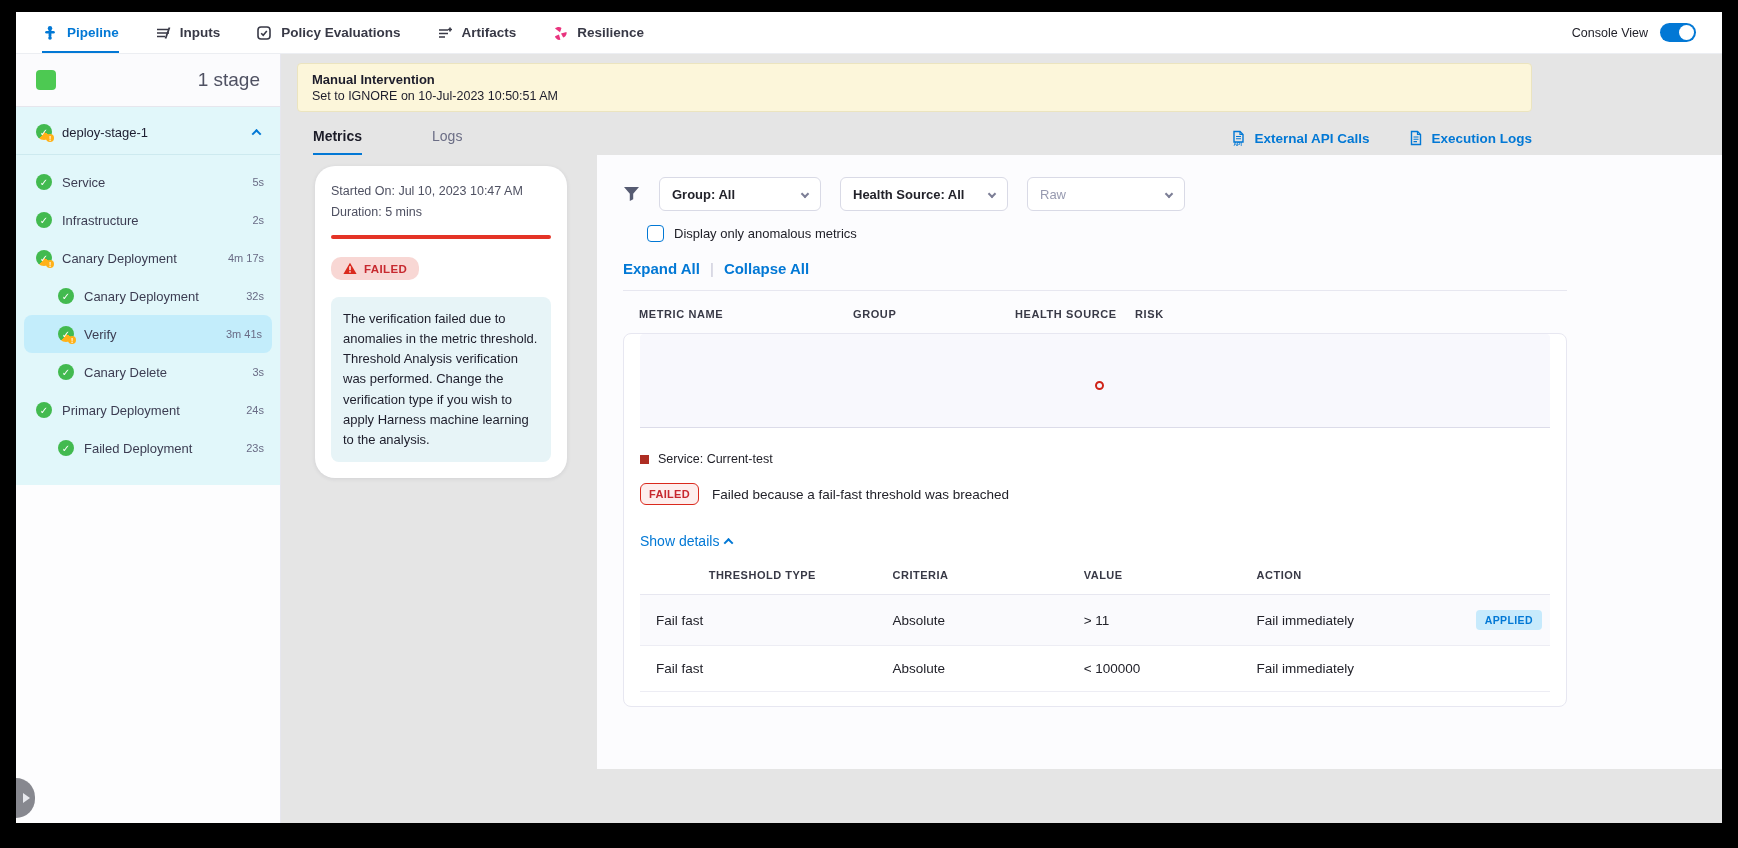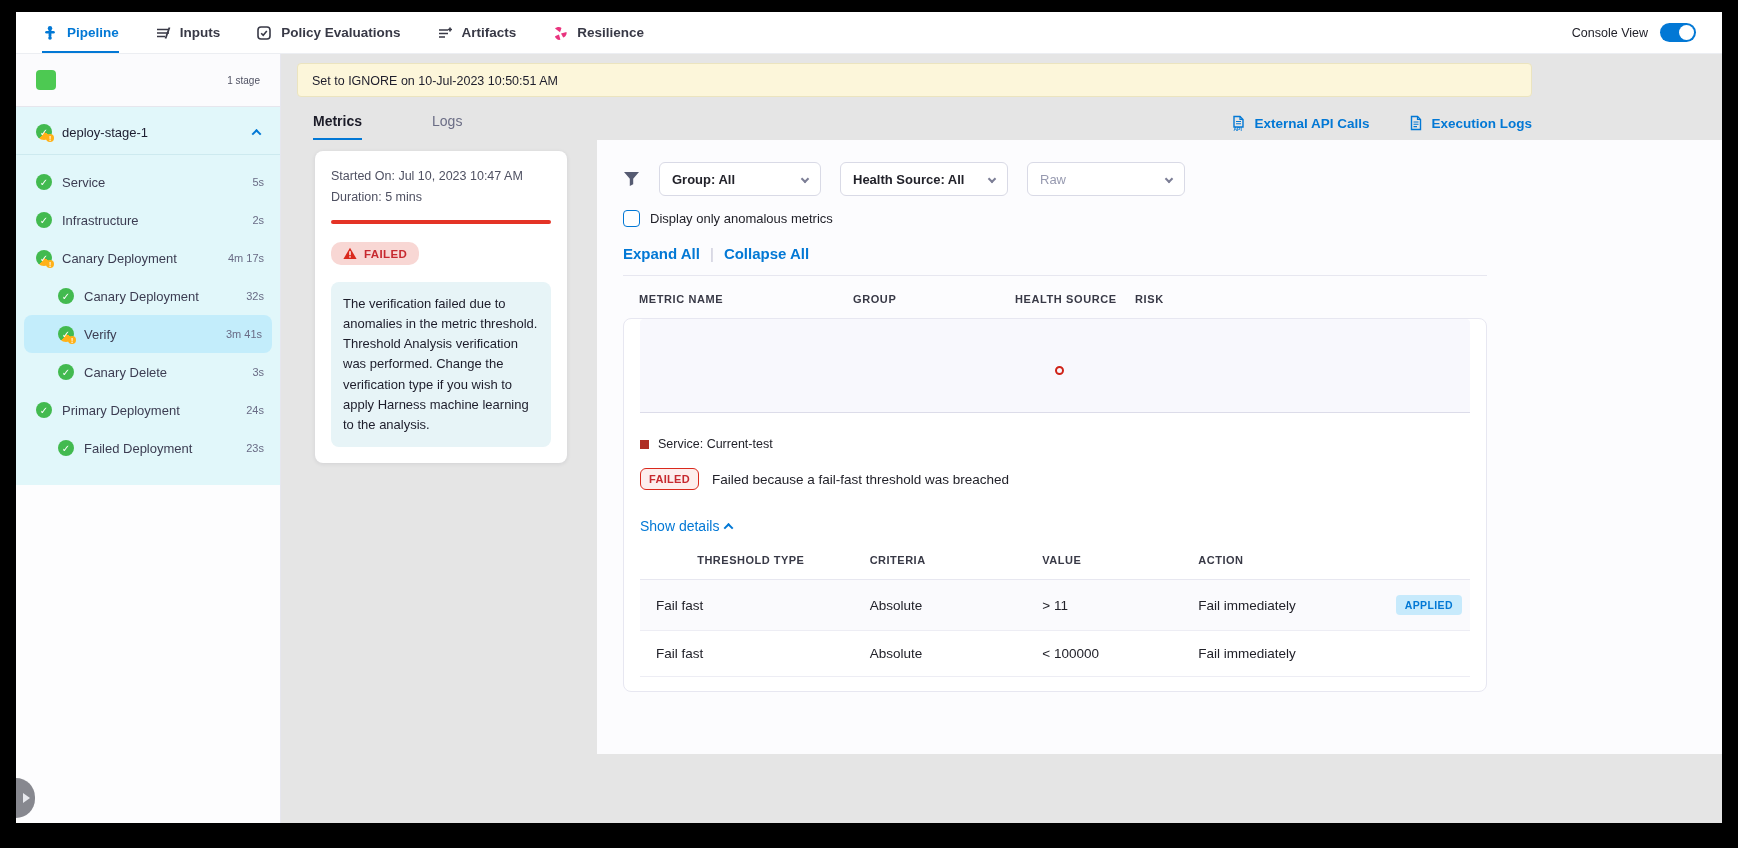--- a/index.html
+++ b/index.html
@@ -36,21 +36,21 @@
   .toggle { width: 36px; height: 19px; border-radius: 10px; background: #0278d5; position: relative; cursor: pointer; }
   .toggle .knob { position: absolute; right: 2px; top: 2px; width: 15px; height: 15px; border-radius: 50%; background: #fff; }
 
   
   .body-row { flex: 1; display: flex; min-height: 0; }
 
   
   .sidebar { width: 265px; flex: 0 0 265px; background: #fdfdfe; border-right: 1px solid #e6e6ee; display: flex; flex-direction: column; }
   .sb-head { height: 53px; display: flex; align-items: center; padding: 0 20px; background: #fbfbfd; border-bottom: 1px solid #e6e6ed; }
   .stage-square { width: 20px; height: 20px; background: #4dc952; border-radius: 4px; }
-  .stage-count { margin-left: auto; color: #4f5162; font-size: 10px; }
+  .stage-count { margin-left: auto; color: #4f5162; font-size: 19px; }
   .tree { background: #e1f7fa; padding-bottom: 18px; }
   .stage-row { display: flex; align-items: center; gap: 10px; padding: 17px 20px 14px; border-bottom: 1px solid #cdeaef; margin-bottom: 8px; cursor: pointer; }
   .stage-label { font-size: 13px; color: #1d1d30; }
   .step-row { height: 38px; display: flex; align-items: center; gap: 10px; padding-right: 16px; cursor: pointer; }
   .step-row.l1 { padding-left: 20px; }
   .step-row.l2 { padding-left: 42px; }
   .step-row.selected { background: #c3edfb; border-radius: 8px; margin: 0 8px; }
   .step-row.selected.l2 { padding-left: 34px; padding-right: 10px; }
   .step-label { font-size: 13px; color: #3c3d52; }
   .step-dur { margin-left: auto; font-size: 11px; color: #696b85; }
@@ -86,45 +86,45 @@
   .tab { font-size: 14px; padding-bottom: 9px; margin-right: 30px; border-bottom: 2px solid transparent; color: #6b6d85; cursor: pointer; }
   .tab.active { color: #1c1c28; font-weight: bold; border-bottom-color: #0278d5; }
   .hdr-links { margin-left: auto; display: flex; gap: 40px; padding-bottom: 9px; }
   .hdr-link { display: flex; align-items: center; gap: 8px; color: #0278d5; font-size: 13.5px; font-weight: bold; cursor: pointer; }
 
   .content-row { flex: 1; display: flex; min-height: 0; }
 
   
   .summary-card {
     width: 252px; flex: 0 0 252px; margin: 11px 0 0 18px; align-self: flex-start;
-    background: #fff; border-radius: 8px; padding: 18px 16px 16px;
+    background: #fff; border-radius: 20px; padding: 18px 16px 16px;
     box-shadow: 0 1px 4px rgba(40,41,61,.10);
   }
   .summary-line { font-size: 12.5px; color: #4f5162; margin-bottom: 7px; }
   .redbar { height: 4px; background: #e43326; border-radius: 2px; margin: 16px 0 18px; }
   .failed-pill {
     display: inline-flex; align-items: center; gap: 7px;
     background: #f8d7d4; border-radius: 10px; padding: 5px 12px;
     font-size: 11.5px; font-weight: bold; color: #c7292f; letter-spacing: .4px;
   }
   .info-box { margin-top: 17px; background: #e7f4f7; border-radius: 8px; padding: 12px; font-size: 13px; line-height: 1.55; color: #1d1d2b; }
 
   
   .metrics-panel { flex: 1; margin-left: 30px; background: #fcfcfe; height: 614px; padding: 22px 0 0 26px; overflow: hidden; }
-  .panel-inner { width: 864px; }
+  .panel-inner { width: 944px; }
 
   .filter-row { display: flex; align-items: center; gap: 19px; }
   .select {
     display: flex; align-items: center; justify-content: space-between;
     height: 34px; border: 1px solid #d9dae6; border-radius: 6px;
     background: #fff; padding: 0 12px; font-size: 13px; font-weight: 600; color: #22222a; cursor: pointer;
   }
   .select.s1 { width: 162px; } .select.s2 { width: 168px; } .select.s3 { width: 158px; font-weight: 400; color: #979ab0; }
 
-  .check-row { margin-top: 14px; display: flex; align-items: center; gap: 10px; }
+  .check-row { margin-top: 14px; display: flex; align-items: center; gap: 10px; margin-left: 24px; }
   .checkbox { width: 17px; height: 17px; border: 1.5px solid #0278d5; border-radius: 4px; background: #fff; cursor: pointer; }
   .check-label { font-size: 13px; color: #22222a; }
 
   .links-row { margin-top: 18px; display: flex; align-items: center; gap: 10px; font-size: 15px; font-weight: 600; color: #0278d5; text-align: right; }
   .links-row .sep { color: #c9c9d8; font-weight: 400; }
   .links-row span[data-name] { cursor: pointer; }
   .divider { margin-top: 13px; border-bottom: 1px solid #e7e7f0; }
 
   .mt-grid { display: grid; grid-template-columns: 214px 162px 120px 1fr; align-items: center; }
   .mt-header { padding: 17px 16px 13px; font-size: 11px; font-weight: bold; color: #383946; letter-spacing: .6px; }
@@ -292,20 +292,21 @@
           <span class="step-label" data-name="step-label">Failed Deployment</span>
           <span class="step-dur" data-name="step-duration">23s</span>
         </div>
       </div>
       <div style="flex:1" data-name="sidebar-empty-area"></div>
     </div>
 
     <div class="main" data-name="main-content">
 
       <div class="banner" data-name="manual-intervention-banner">
+        <div class="banner-title" data-name="banner-title">Manual Intervention</div>
         <div class="banner-sub" data-name="banner-subtitle">Set to IGNORE on 10-Jul-2023 10:50:51 AM</div>
       </div>
 
       <div class="tabs-row" data-name="content-tabs-row">
         <div class="tab active" data-name="tab-metrics">Metrics</div>
         <div class="tab" data-name="tab-logs">Logs</div>
         <div class="hdr-links">
           <div class="hdr-link" data-name="external-api-calls-link">
             <svg data-name="external-api-icon" width="15" height="16" viewBox="0 0 15 16" fill="none" stroke="#0278d5" stroke-width="1.4">
                 <path d="M3 1.5h6l3 3v7.5h-9z"></path>

